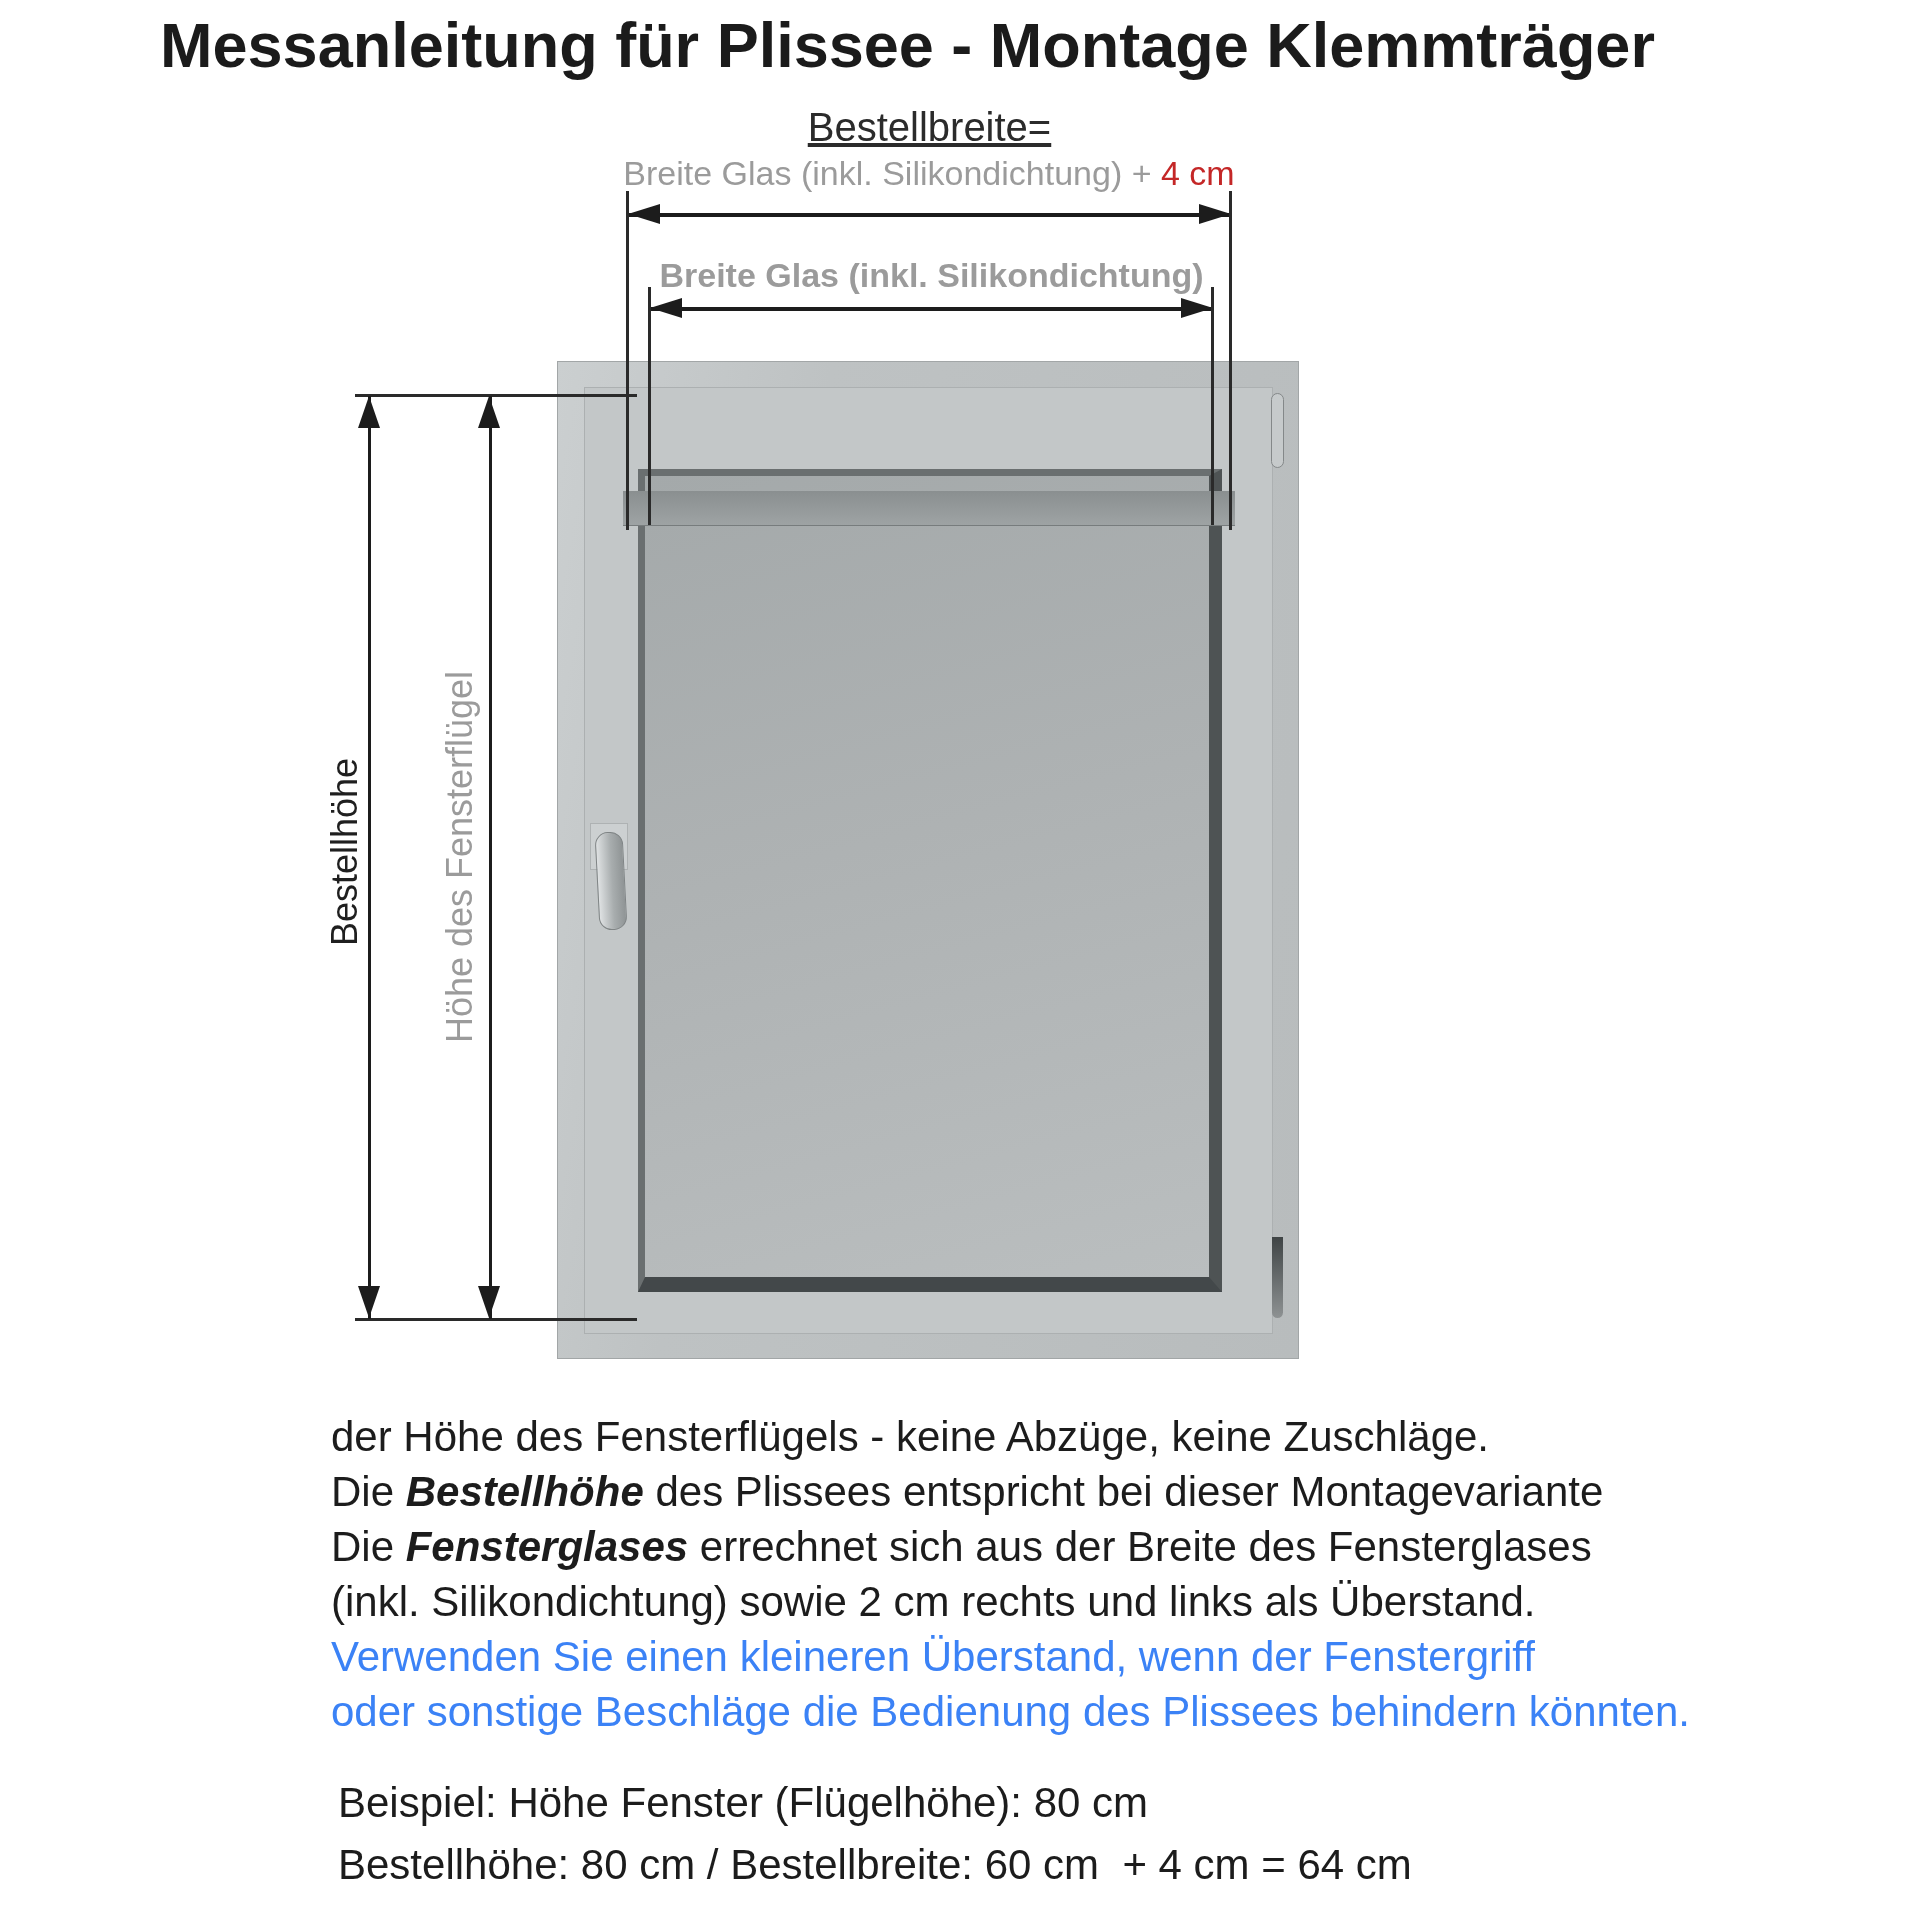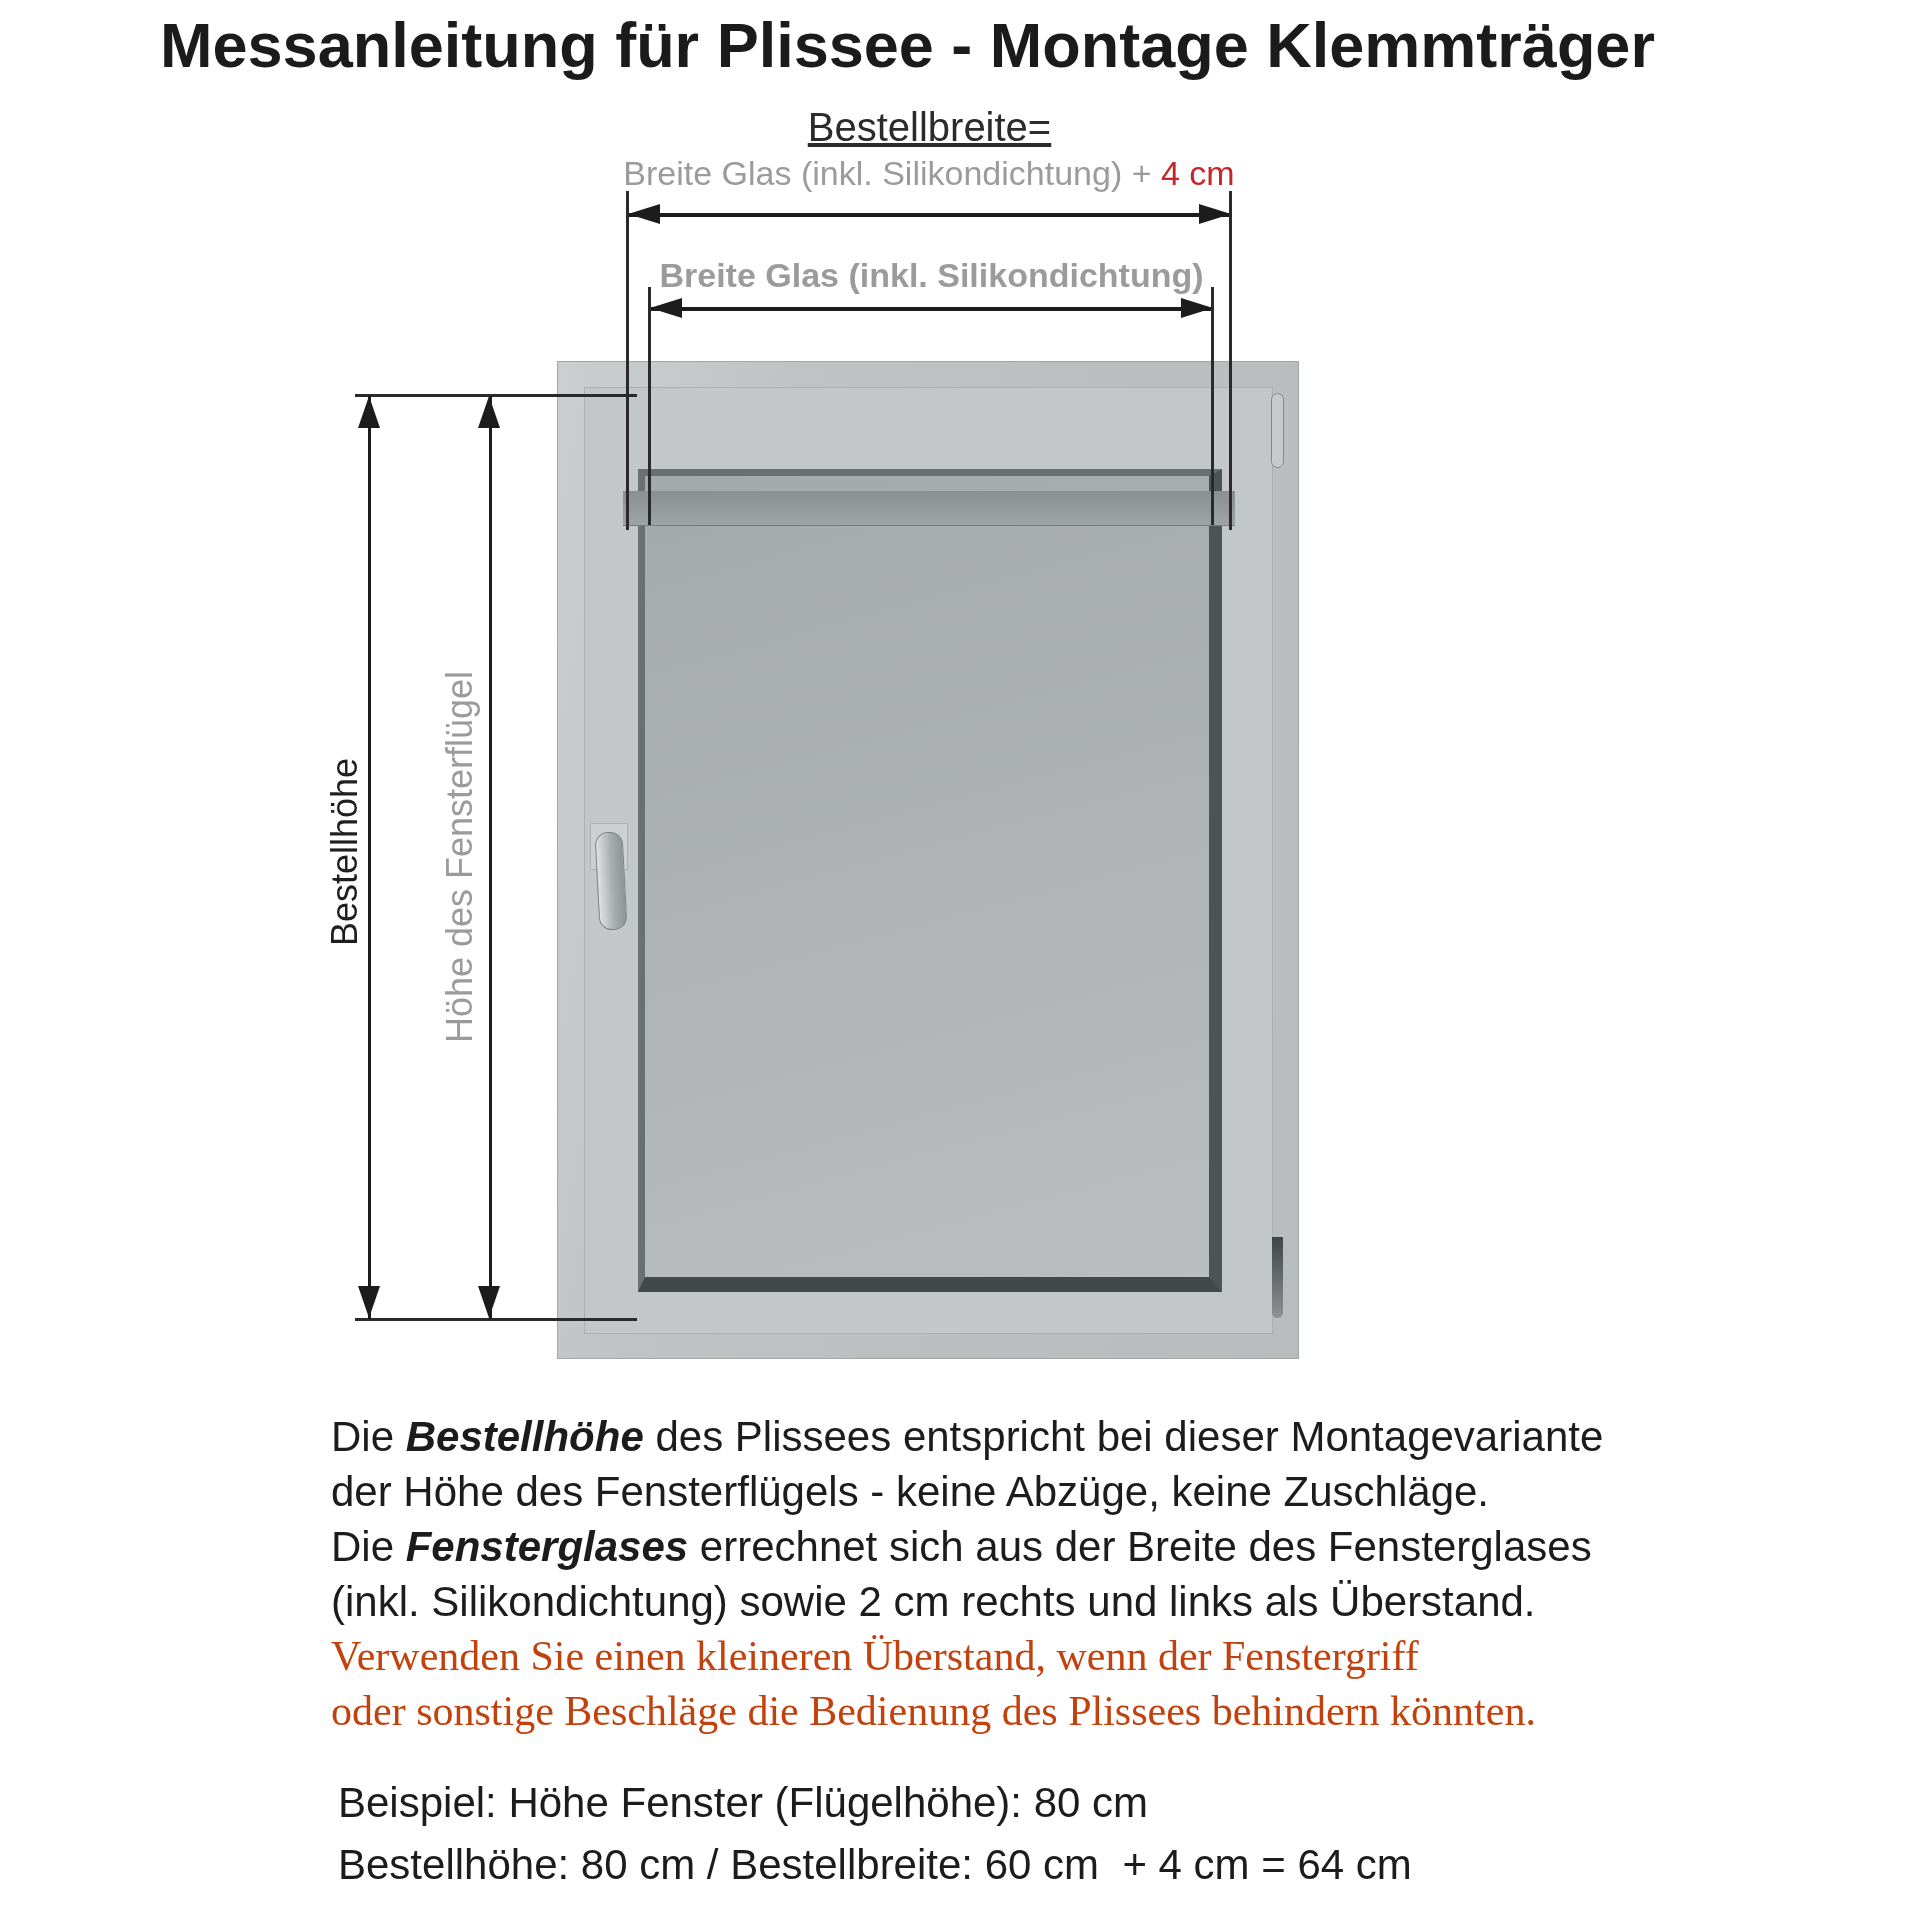--- a/index.html
+++ b/index.html
@@ -14,21 +14,21 @@
   .lbl-gray{font-size:34px;color:#9b9b9b;}
   .lbl-outer{top:154px;left:546px;width:766px;text-align:center;}
   .lbl-inner{top:256px;left:650px;width:563px;text-align:center;font-weight:bold;}
   .red{color:#c42727;}
   .rot{white-space:nowrap;transform:translate(-50%,-50%) rotate(-90deg);font-size:36px;}
   .lbl-order-height{left:345px;top:852px;color:#1f1f1f;}
   .lbl-sash-height{left:460px;top:857px;color:#9b9b9b;}
   .body-text{top:1409px;left:331px;width:1375px;font-size:42px;line-height:55px;color:#1c1c1c;}
   .body-text p{margin:0;white-space:pre;}
   .term{font-weight:700;font-style:italic;}
-  .warn{color:#c2410c;font-family:Liberation Serif, serif;}
+  .warn{color:#3b82f6;}
   .example{top:1768px;left:331px;width:1412px;font-size:42px;line-height:55px;color:#1c1c1c;}
   .example p{margin:7px;white-space:pre;}
   .example .indent{padding-left:152px;}
   
   .hline{height:3.8px;background:#1c1c1c;}
   .vline{width:2.8px;background:#1c1c1c;}
   .extline{background:#2a2a2a;}
   .ah{width:0;height:0;border:solid transparent;}
   .ah-l{border-width:10.4px 32px 10.4px 0;border-right-color:#1c1c1c;}
   .ah-r{border-width:10.4px 0 10.4px 32px;border-left-color:#1c1c1c;}
@@ -97,22 +97,22 @@
 <div class="abs ah ah-d" style="left:358px;top:1286px;"></div>
 
 <div class="abs vline" style="left:489px;top:396px;height:923px;"></div>
 <div class="abs ah ah-u" style="left:478px;top:396px;"></div>
 <div class="abs ah ah-d" style="left:478px;top:1286px;"></div>
 
 <div class="abs rot lbl-order-height">Bestellhöhe</div>
 <div class="abs rot lbl-sash-height">Höhe des Fensterflügel</div>
 
 <div class="abs body-text">
+  <p>der Höhe des Fensterflügels - keine Abzüge, keine Zuschläge.</p>
   <p><span>Die </span><span class="term">Bestellhöhe</span><span> des Plissees entspricht bei dieser Montagevariante</span></p>
-  <p>der Höhe des Fensterflügels - keine Abzüge, keine Zuschläge.</p>
   <p><span>Die </span><span class="term">Fensterglases</span><span> errechnet sich aus der Breite des Fensterglases</span></p>
   <p>(inkl. Silikondichtung) sowie 2 cm rechts und links als Überstand.</p>
   <p class="warn">Verwenden Sie einen kleineren Überstand, wenn der Fenstergriff</p>
   <p class="warn">oder sonstige Beschläge die Bedienung des Plissees behindern könnten.</p>
 </div>
 
 <div class="abs example">
   <p>Beispiel: Höhe Fenster (Flügelhöhe): 80 cm</p>
   <p>Bestellhöhe: 80 cm / Bestellbreite: 60 cm  + 4 cm = 64 cm</p>
 </div>

